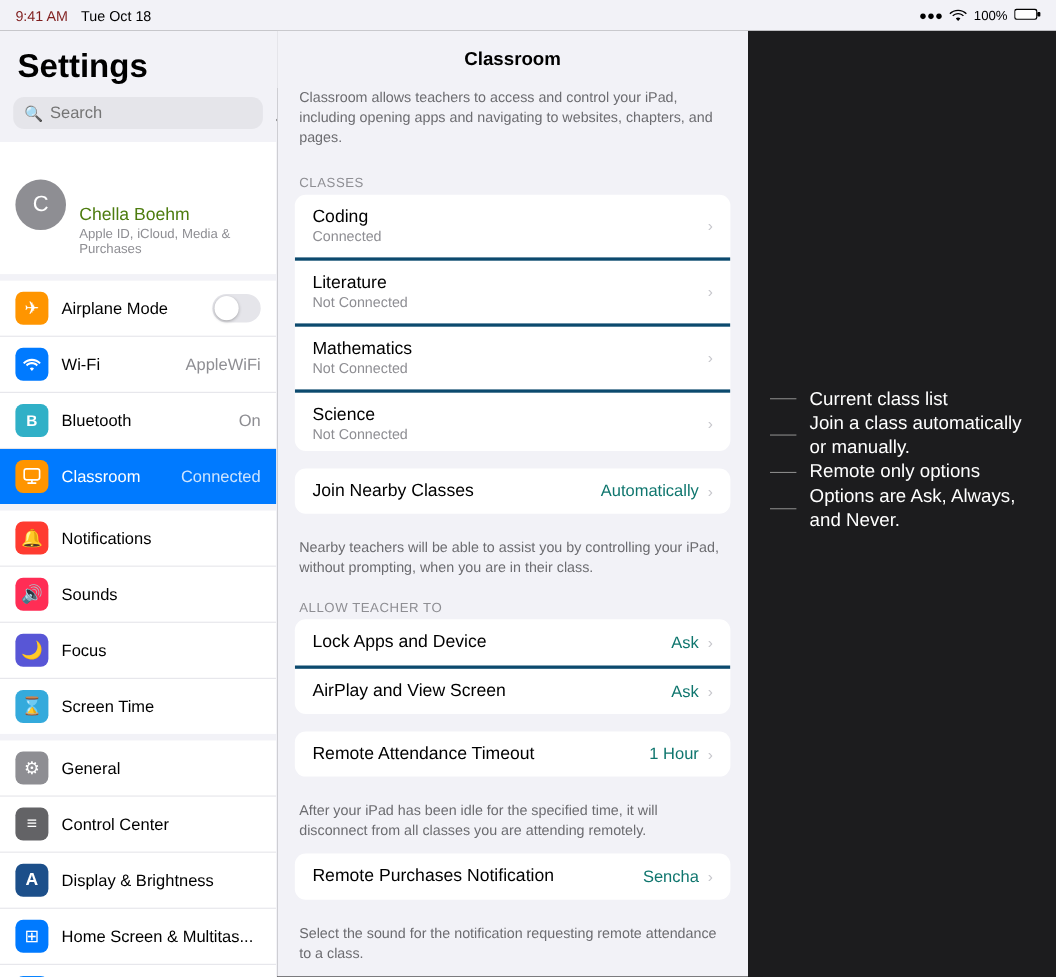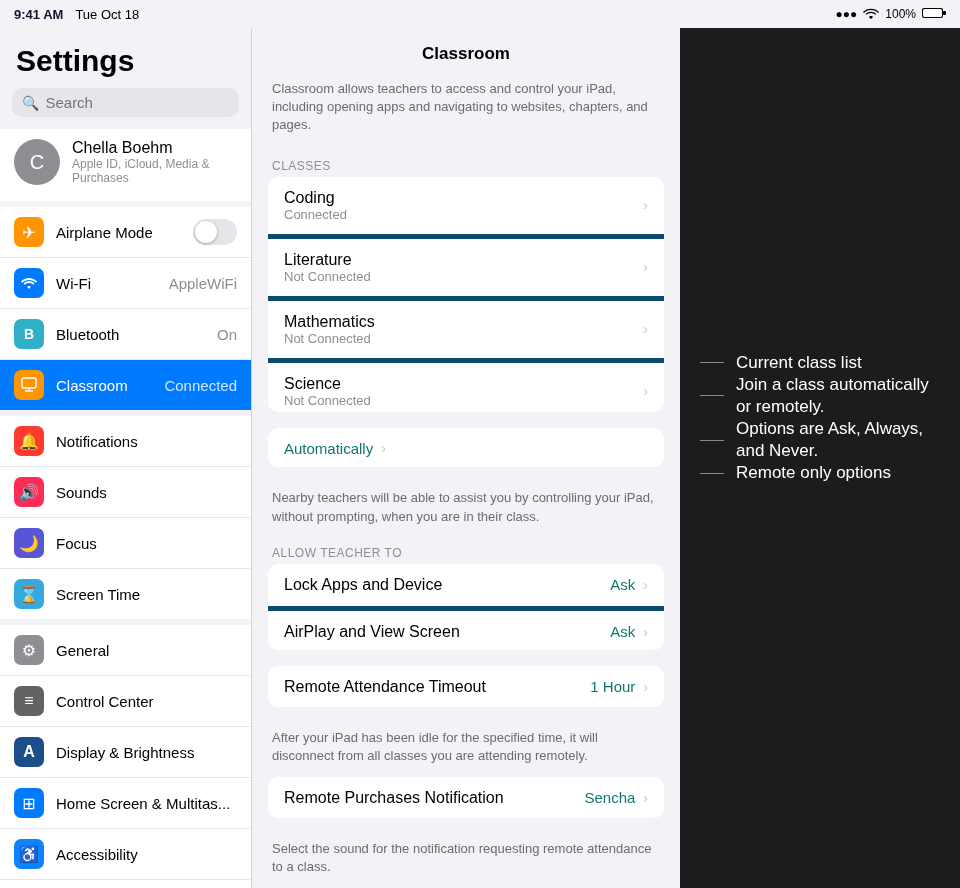--- a/index.html
+++ b/index.html
@@ -18,22 +18,22 @@
       background: #f2f2f7;
       display: flex;
       justify-content: space-between;
       align-items: center;
       padding: 4px 14px;
       height: 28px;
       flex-shrink: 0;
     }
     .status-time {
       font-size: 13px;
-      font-weight: 700;
-      color: #0f172a;
+      font-weight: 400;
+      color: #7f1d1d;
     }
     .status-date {
       font-size: 13px;
       font-weight: 500;
       color: #000;
     }
     .status-icons {
       display: flex;
       align-items: center;
       gap: 6px;
@@ -113,21 +113,22 @@
       align-items: center;
       justify-content: center;
       color: #fff;
       font-size: 20px;
       font-weight: 500;
       flex-shrink: 0;
     }
     .user-info-text .user-name {
       font-size: 16px;
       font-weight: 500;
-      color: #000000;
+      color: #4d7c0f;
+      margin-top: 48px;
     }
     .user-info-text .user-sub {
       font-size: 12px;
       color: #8e8e93;
     }
 
     
     .sidebar-section {
       background: #fff;
       margin-bottom: 6px;
@@ -232,21 +233,21 @@
       background: #fff;
       border-radius: 10px;
       margin: 0 16px 16px 16px;
       overflow: hidden;
     }
 
     .card-row {
       display: flex;
       align-items: center;
       padding: 12px 16px;
-      border-bottom: 5px solid #0c4a6e;
+      border-bottom: 3px solid #0c4a6e;
       cursor: pointer;
       gap: 8px;
     }
     .card-row:last-child {
       border-bottom: none;
     }
     .card-row-label {
       flex: 1;
     }
     .card-row-title {
@@ -487,20 +488,23 @@
         <div class="card-row-label">
           <div class="card-row-title">Science</div>
           <div class="card-row-sub">Not Connected</div>
         </div>
         <span class="chevron">›</span>
       </div>
     </div>
 
     <div class="card">
       <div class="card-row">
+        <div class="card-row-label">
+          <div class="card-row-title">Join Nearby Classes</div>
+        </div>
         <span class="card-row-value">Automatically</span>
         <span class="chevron">›</span>
       </div>
     </div>
     <div class="sub-description">Nearby teachers will be able to assist you by controlling your iPad, without prompting, when you are in their class.</div>
 
     <div class="section-label">ALLOW TEACHER TO</div>
     <div class="card">
       <div class="card-row">
         <div class="card-row-label">
@@ -542,26 +546,26 @@
   </div>
 
   <div class="annotation-area">
     <div class="annotations-wrapper">
       <div class="annotation-item">
         <div class="ann-dash"></div>
         <div class="ann-text">Current class list</div>
       </div>
       <div class="annotation-item">
         <div class="ann-dash"></div>
-        <div class="ann-text">Join a class automatically or remotely.</div>
+        <div class="ann-text">Join a class automatically or manually.</div>
+      </div>
+      <div class="annotation-item">
+        <div class="ann-dash"></div>
+        <div class="ann-text">Remote only options</div>
       </div>
       <div class="annotation-item">
         <div class="ann-dash"></div>
         <div class="ann-text">Options are Ask, Always, and Never.</div>
       </div>
-      <div class="annotation-item">
-        <div class="ann-dash"></div>
-        <div class="ann-text">Remote only options</div>
-      </div>
     </div>
   </div>
 
 </div>
 
 </body></html>

